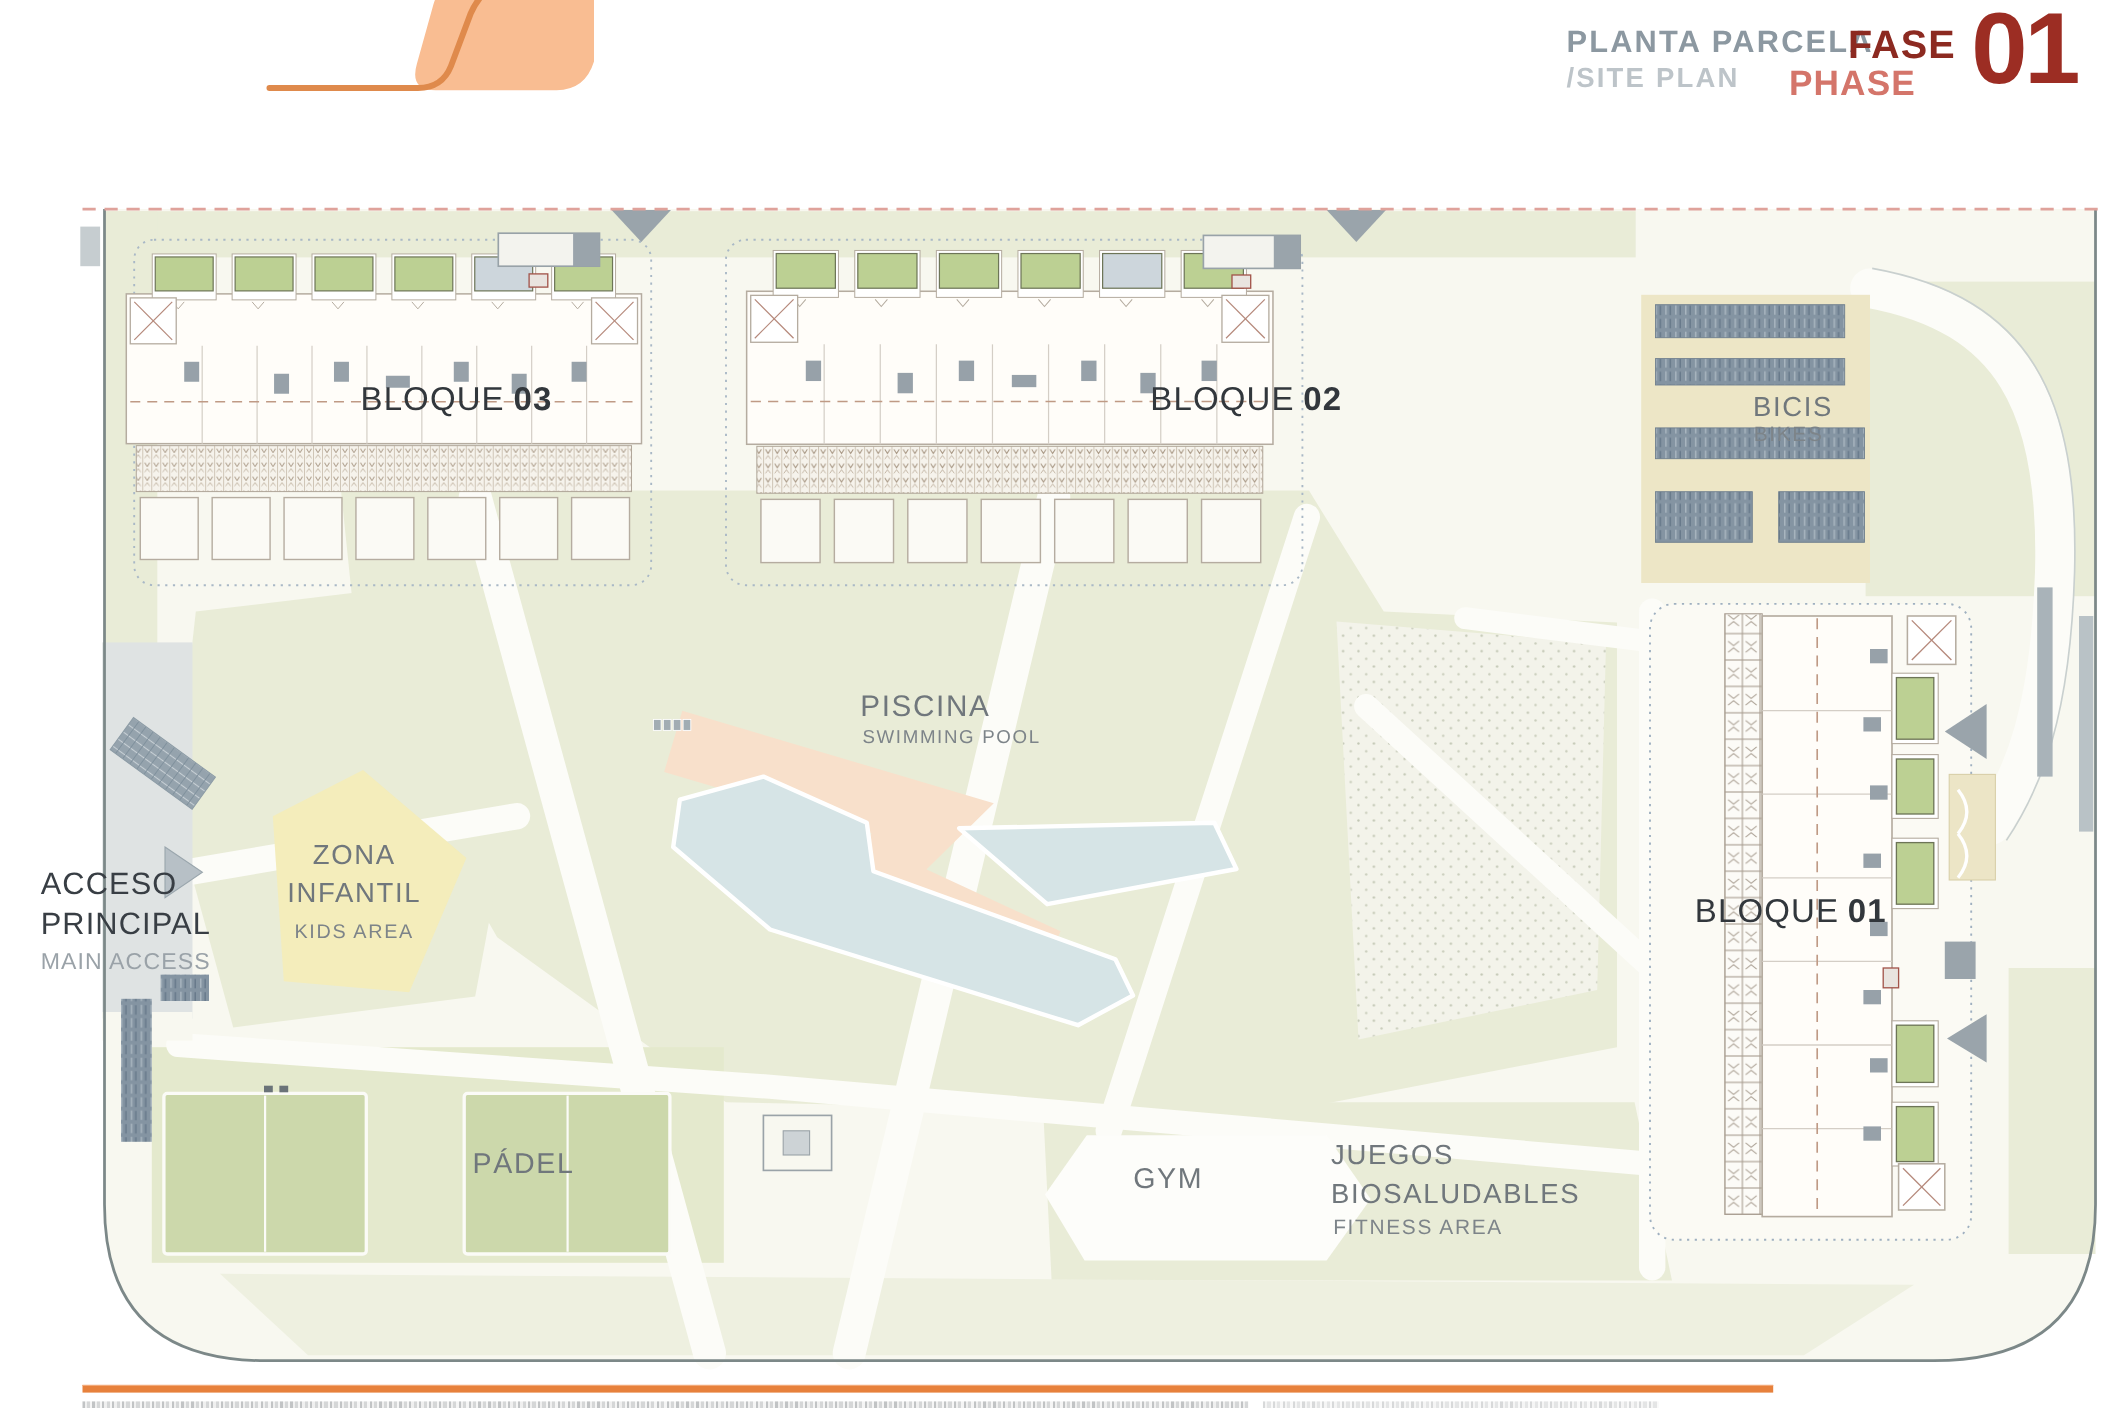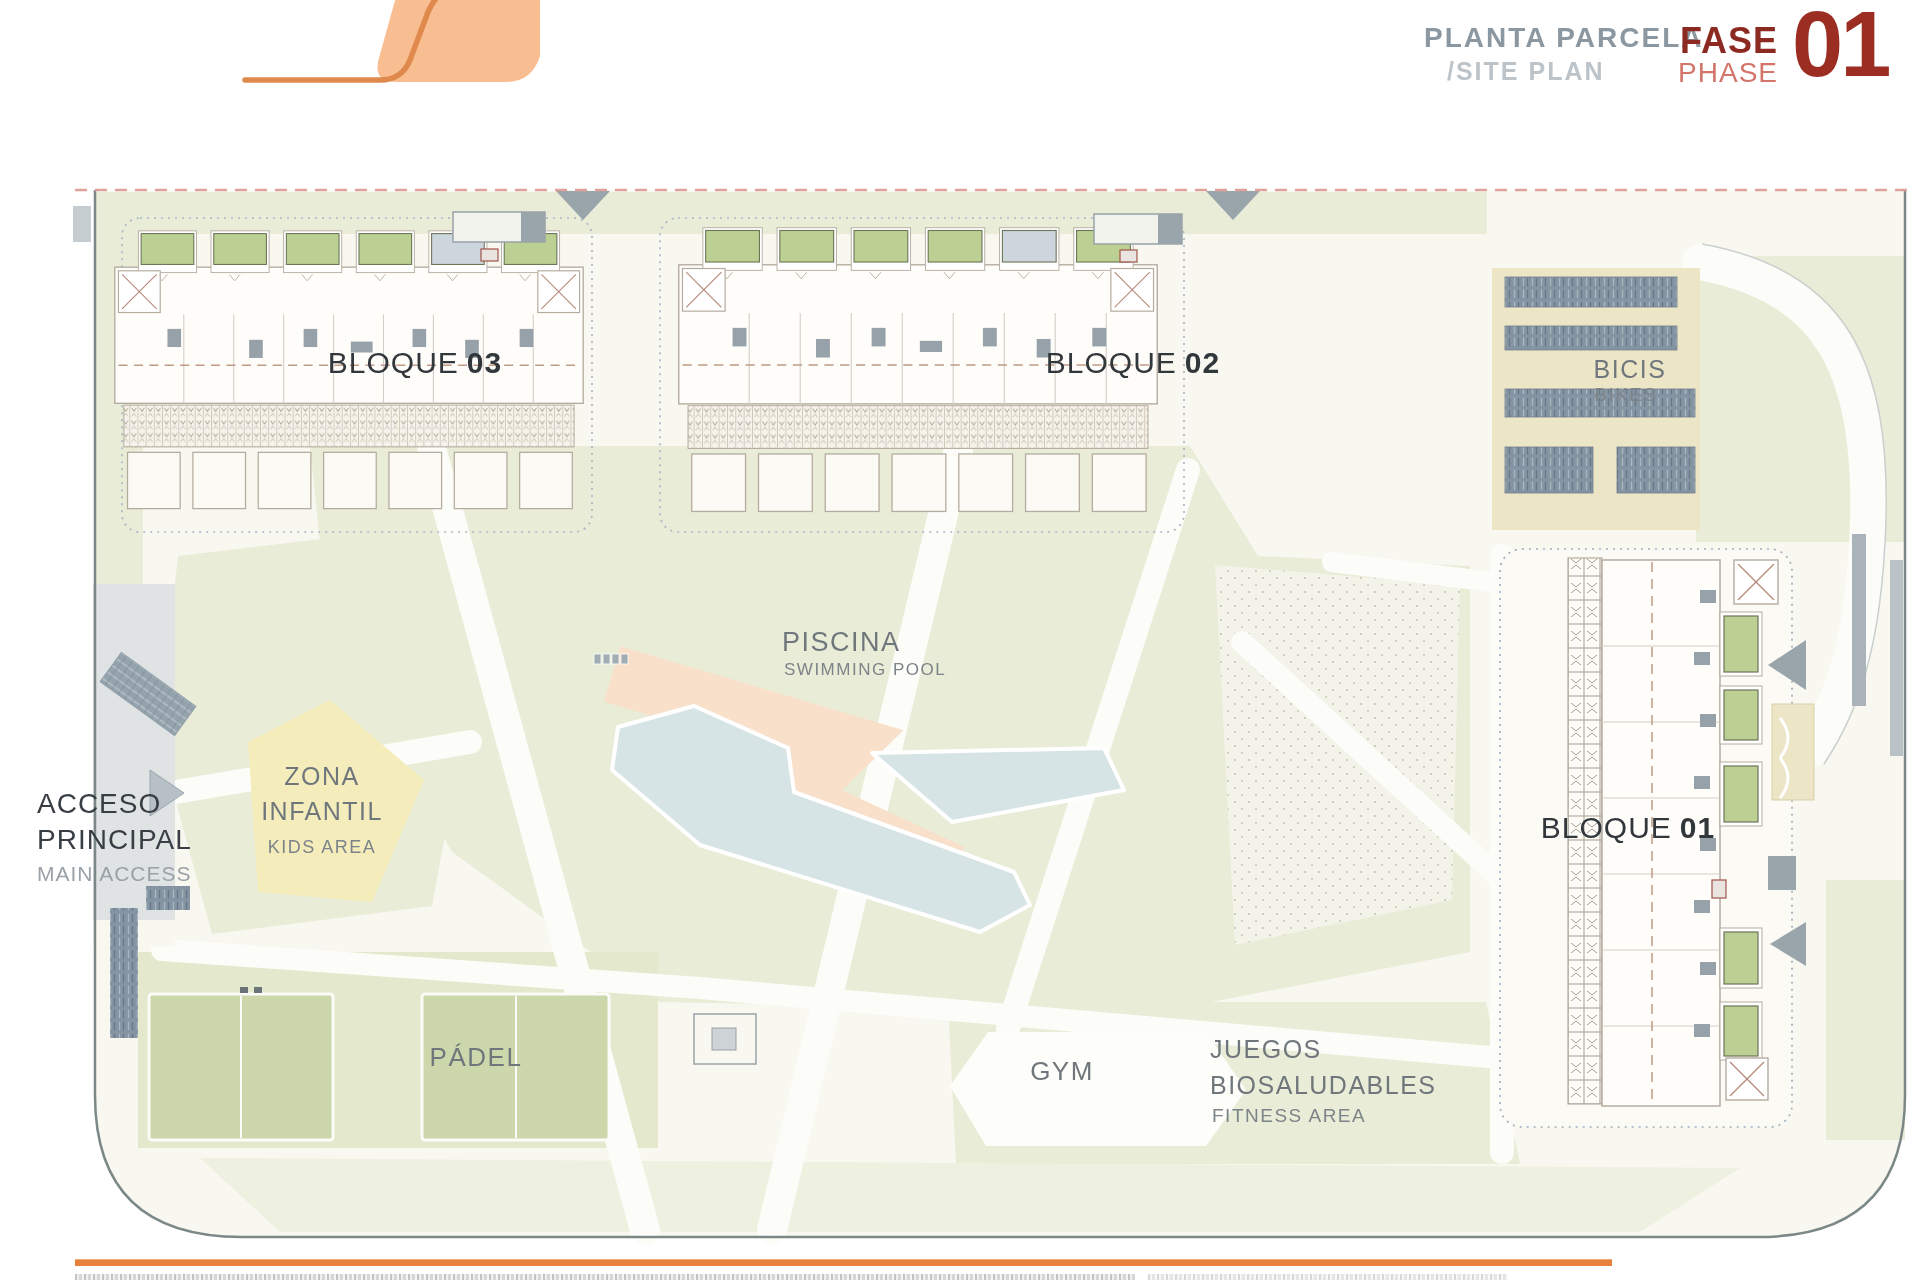--- a/index.html
+++ b/index.html
@@ -2,23 +2,23 @@
 <html><head>
 <meta charset="utf-8">
 <style>
   html,body{margin:0;padding:0;background:#ffffff;}
   #stage{position:relative;width:1920px;height:1280px;overflow:hidden;background:#fff;
          font-family:"Liberation Sans","DejaVu Sans",sans-serif;}
   #plan-svg{position:absolute;left:0;top:0;}
   svg text{font-family:"Liberation Sans","DejaVu Sans",sans-serif;}
   .hdr{position:absolute;white-space:nowrap;}
   .hdr-title{left:1424px;top:22px;font-size:28px;font-weight:bold;letter-spacing:2px;color:#8c98a1;}
-  .hdr-sub{left:1424px;top:57px;font-size:25px;font-weight:bold;letter-spacing:2px;color:#bdc4c9;margin-left:23px;}
+  .hdr-sub{left:1424px;top:57px;font-size:25px;font-weight:bold;letter-spacing:2px;color:#bdc4c9;}
   .hdr-fase{left:1610px;top:20px;width:168px;text-align:right;font-size:36px;font-weight:800;letter-spacing:1px;color:#8c2a21;}
-  .hdr-phase{left:1590px;top:57px;width:188px;text-align:right;font-size:28px;font-weight:400;letter-spacing:1px;color:#d4756a;}
+  .hdr-phase{left:1590px;top:57px;width:188px;text-align:center;font-size:32px;font-weight:700;letter-spacing:1px;color:#d4756a;}
   .hdr-num{left:1792px;top:-8px;font-size:92px;font-weight:bold;letter-spacing:-3px;color:#9c2d23;}
   .rule-orange{position:absolute;left:75px;top:1259px;width:1537px;height:6px;background:#e7813c;border-top:1px solid #f2a978;}
   .microtext{position:absolute;top:1274px;height:6px;opacity:.7;
      background:repeating-linear-gradient(90deg,#a7aaac 0 2px,#e9e9e9 2px 4px,#c3c5c6 4px 7px,#f1f1f1 7px 9px);}
   .mt1{left:75px;width:1060px;}
   .mt2{left:1148px;width:360px;opacity:.45;}
 </style>
 </head>
 <body>
 

